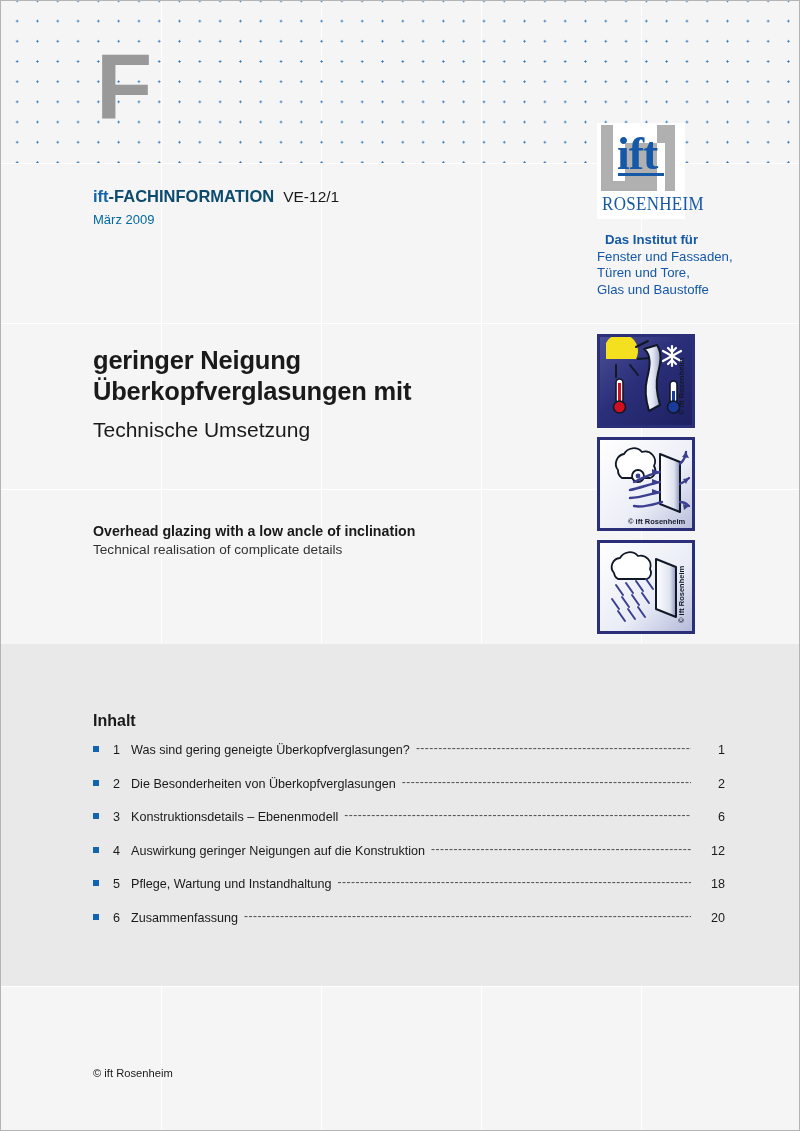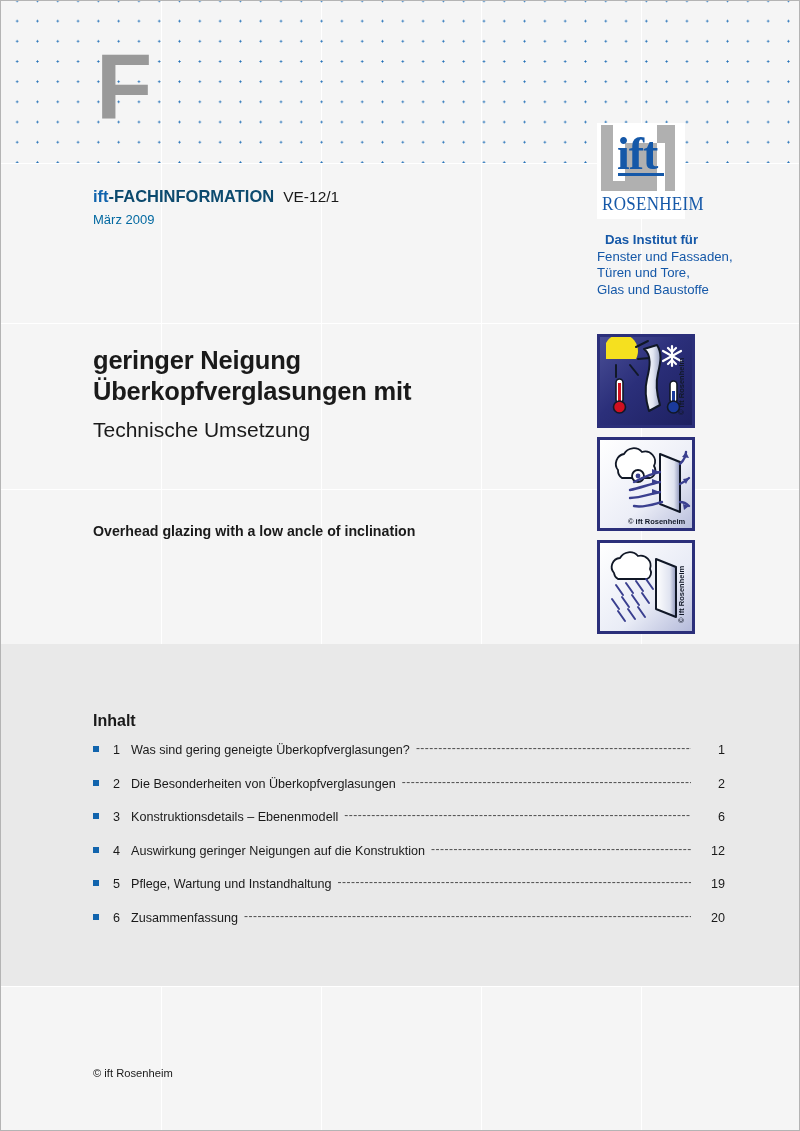--- a/index.html
+++ b/index.html
@@ -375,20 +375,21 @@
   </div>
 
   <div class="title-block">
     <div class="t-main">geringer Neigung</div>
     <div class="t-main">Überkopfverglasungen mit</div>
     <div class="t-sub">Technische Umsetzung</div>
   </div>
 
   <div class="en-block">
     <div class="en-main">Overhead glazing with a low ancle of inclination</div>
+    <div class="en-sub">Technical realisation of complicate details</div>
   </div>
 
   <div class="icon-col">
 
     <div class="ill">
       <svg width="92" height="88" viewBox="0 0 92 88">
         <defs>
           <linearGradient id="bgDark" x1="0" y1="0" x2="1" y2="1">
             <stop offset="0%" stop-color="#4a4f96"></stop>
             <stop offset="45%" stop-color="#2b2f7a"></stop>
@@ -561,21 +562,21 @@
       <span class="toc-num">4</span>
       <span class="toc-label">Auswirkung geringer Neigungen auf die Konstruktion</span>
       <span class="toc-leader">------------------------------------------------------------------------------------------------------------------------</span>
       <span class="toc-page">12</span>
     </div>
     <div class="toc-row">
       <span class="toc-bullet"></span>
       <span class="toc-num">5</span>
       <span class="toc-label">Pflege, Wartung und Instandhaltung</span>
       <span class="toc-leader">------------------------------------------------------------------------------------------------------------------------</span>
-      <span class="toc-page">19</span>
+      <span class="toc-page">18</span>
     </div>
     <div class="toc-row">
       <span class="toc-bullet"></span>
       <span class="toc-num">6</span>
       <span class="toc-label">Zusammenfassung</span>
       <span class="toc-leader">------------------------------------------------------------------------------------------------------------------------</span>
       <span class="toc-page">20</span>
     </div>
   </div>
 

